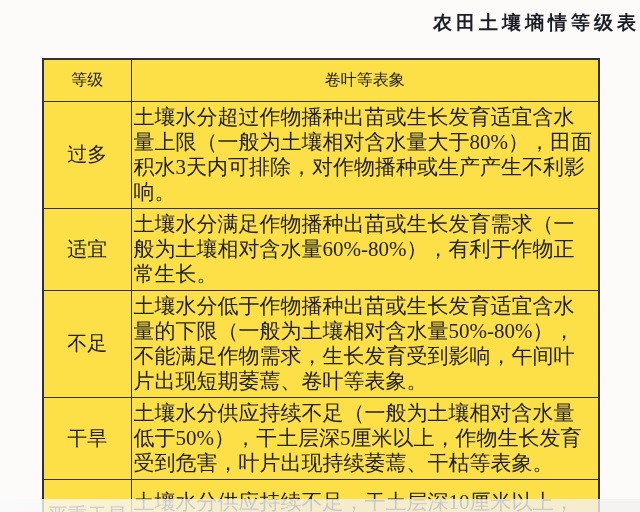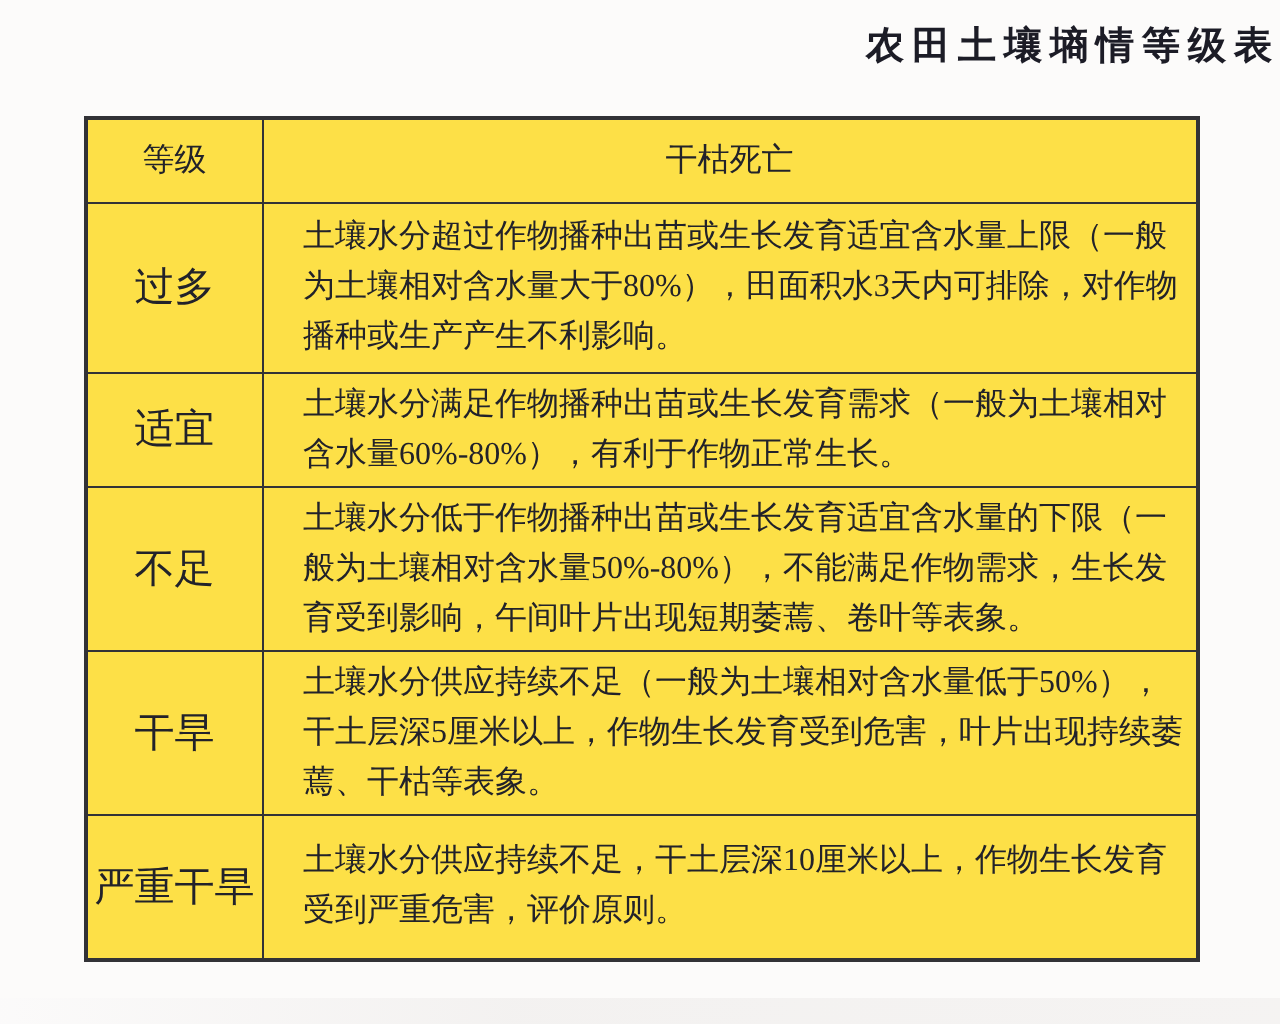--- a/index.html
+++ b/index.html
@@ -55,24 +55,24 @@
     font-size: 16px;
     text-align: center;
     color: #22222a;
   }
   td.grade-cell {
     font-size: 20px;
     text-align: center;
     padding: 0 2px;
   }
   td.principle-cell {
-    font-size: 16px;
+    font-size: 21px;
     line-height: 25px;
     text-align: left;
-    padding: 3px 6px 3px 20px;
+    padding: 3px 6px 3px 2px;
   }
   .bottom-strip {
     position: absolute;
     left: 0;
     bottom: 0;
     width: 640px;
     height: 13px;
     background: linear-gradient(to right, #fbfafa 0%, #f1efee 40%, #f3f1f0 100%);
     opacity: 0.8;
   }
@@ -83,21 +83,21 @@
 <div class="page-title">农田土壤墒情等级表</div>
 
 <table class="grade-table">
   <colgroup>
     <col class="col-grade">
     <col class="col-principle">
   </colgroup>
   <thead>
     <tr>
       <th>等级</th>
-      <th>干枯死亡</th>
+      <th>卷叶等表象</th>
     </tr>
   </thead>
   <tbody>
       <tr>
     <td class="grade-cell">过多</td>
     <td class="principle-cell">土壤水分超过作物播种出苗或生长发育适宜含水量上限（一般为土壤相对含水量大于80%），田面积水3天内可排除，对作物播种或生产产生不利影响。</td>
   </tr>
       <tr>
     <td class="grade-cell">适宜</td>
     <td class="principle-cell">土壤水分满足作物播种出苗或生长发育需求（一般为土壤相对含水量60%-80%），有利于作物正常生长。</td>

